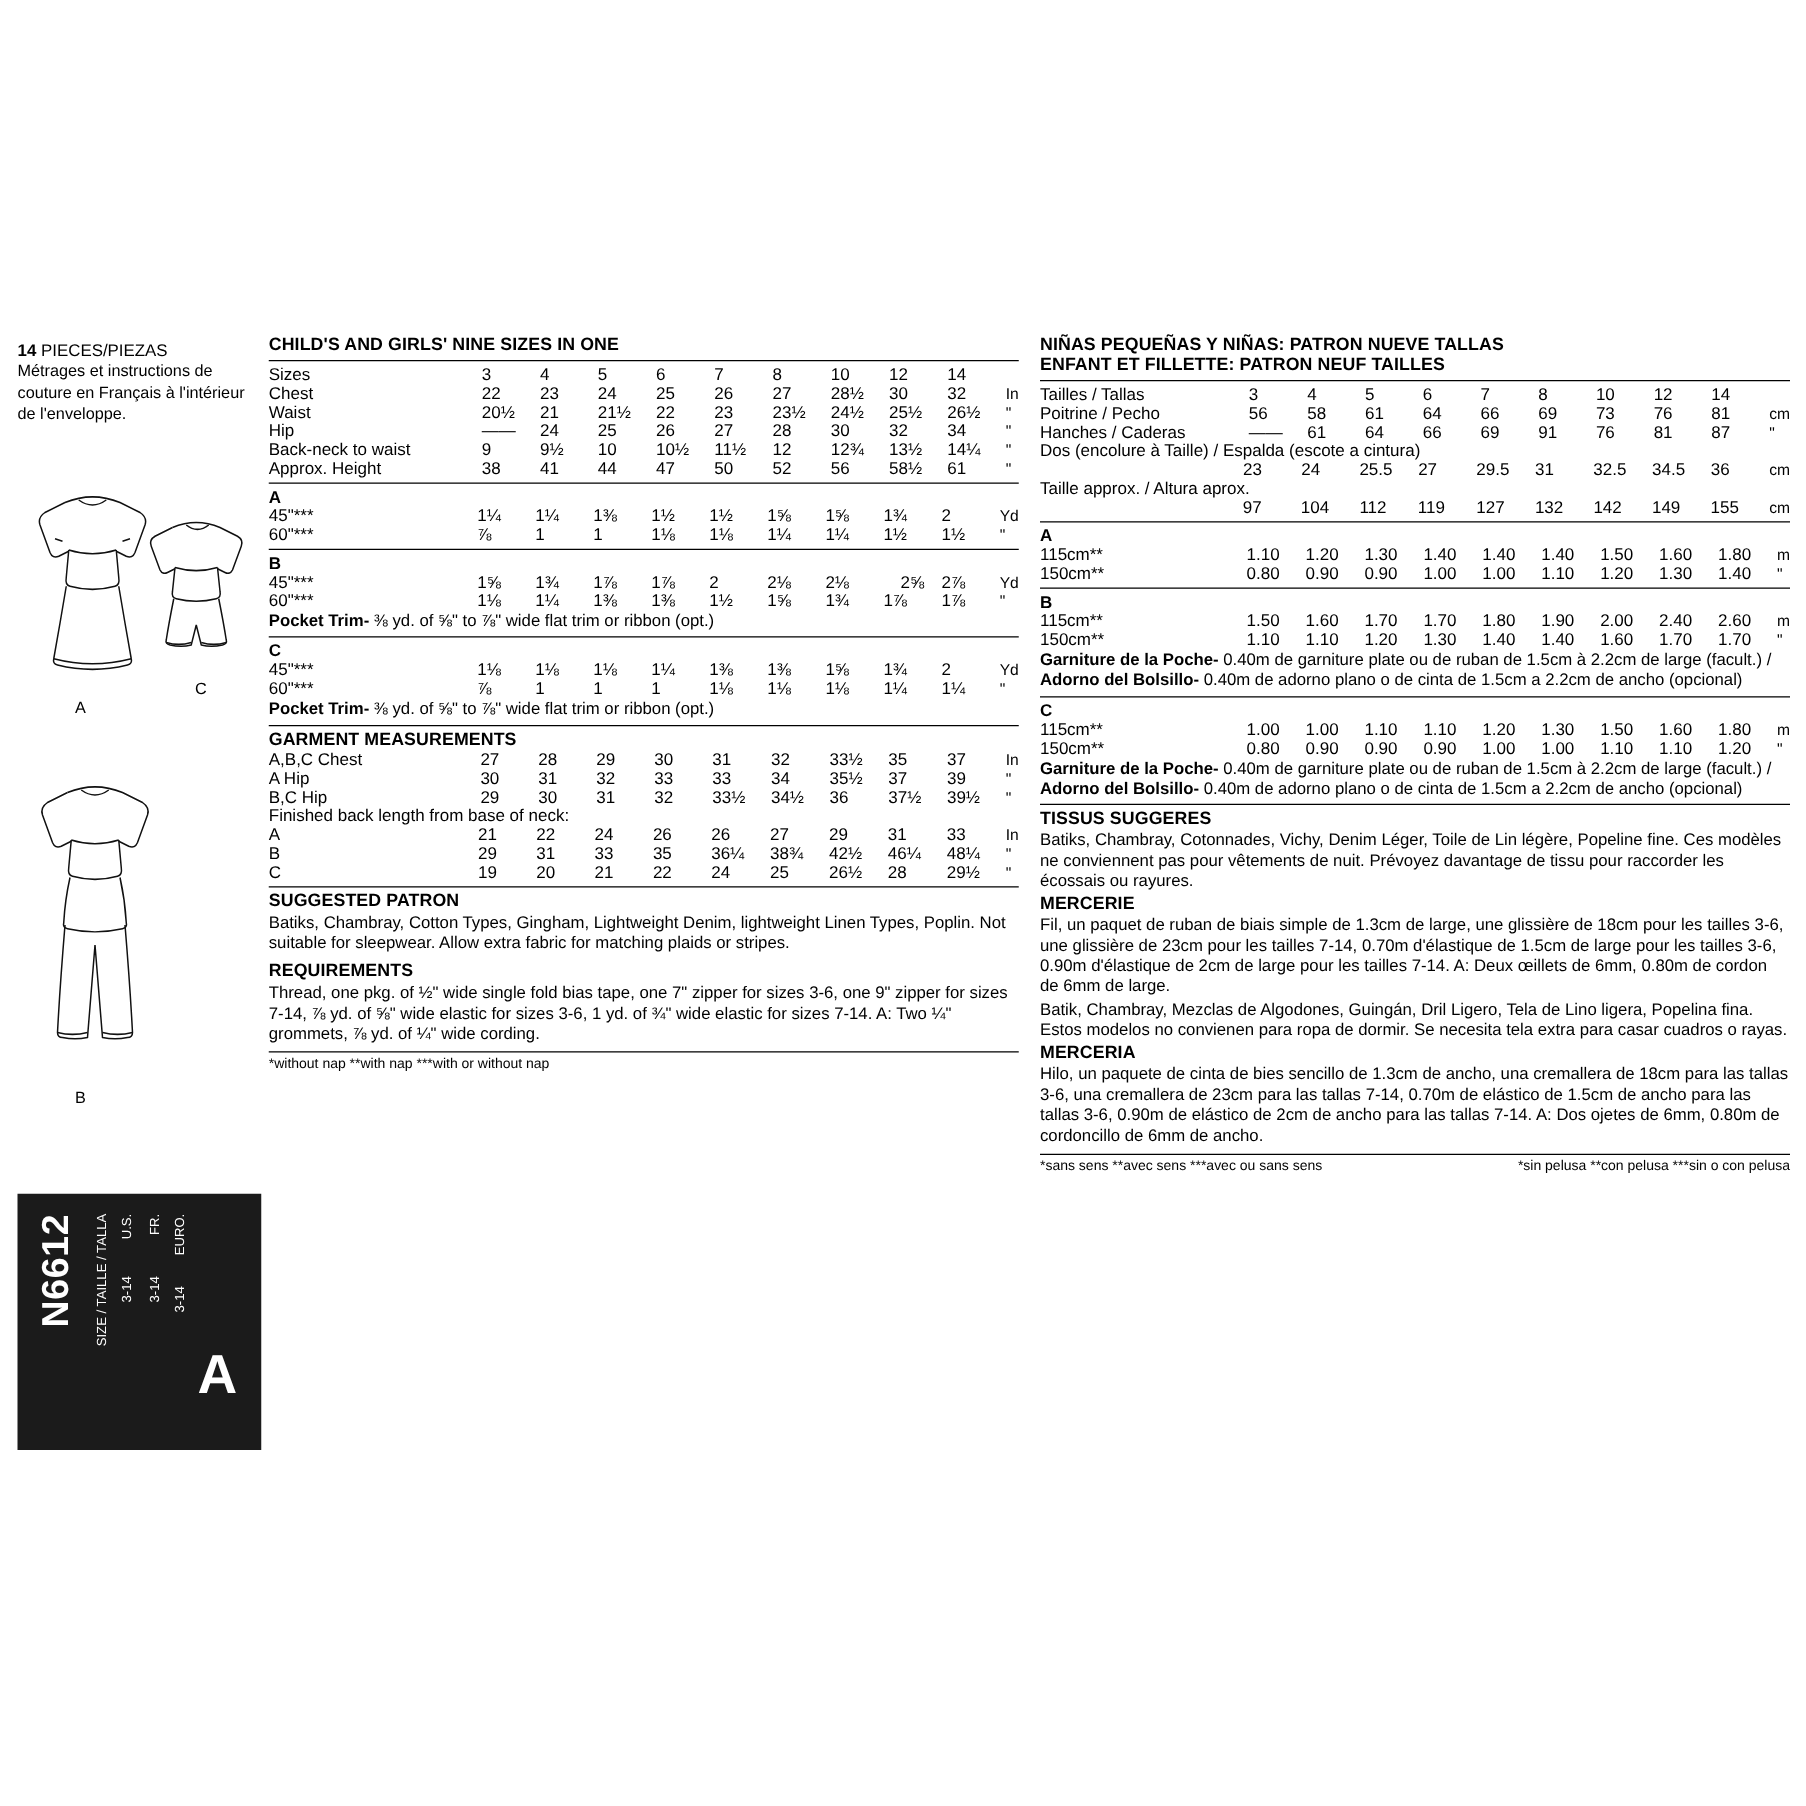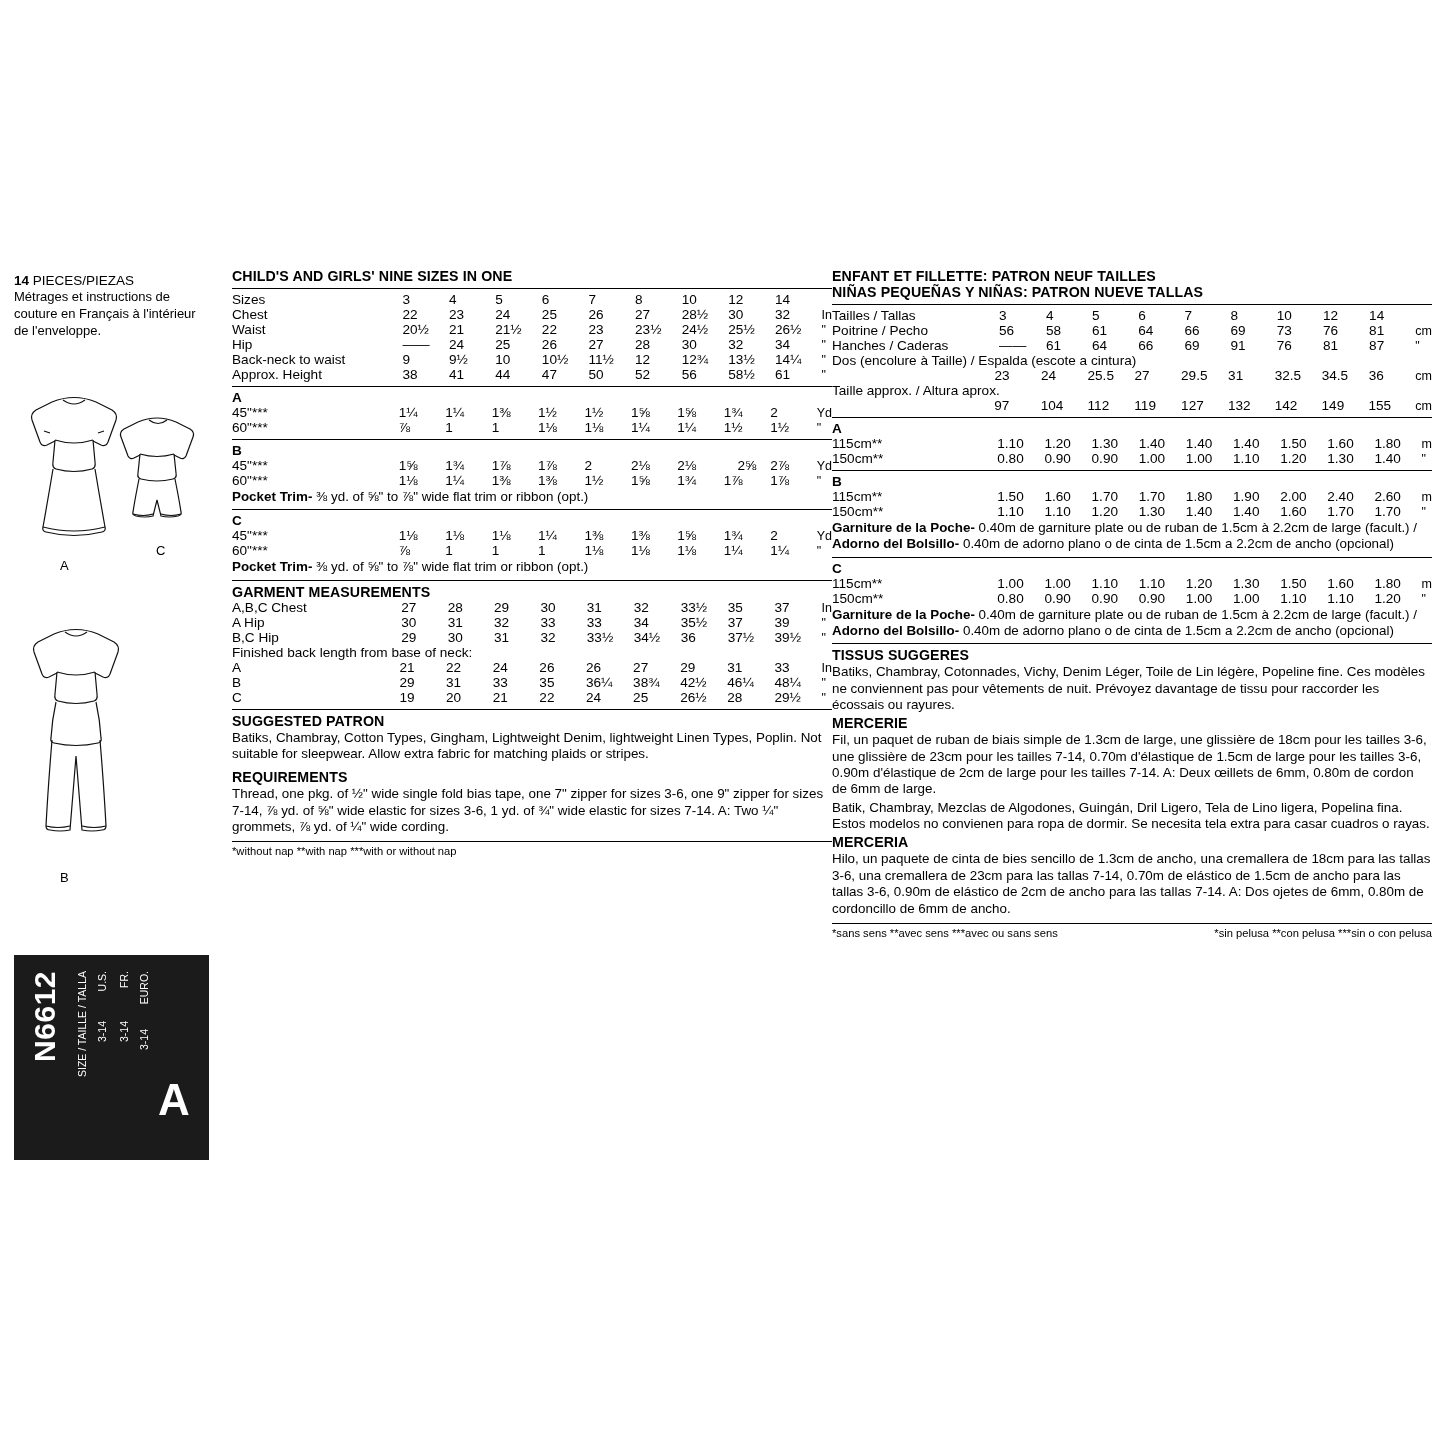--- a/index.html
+++ b/index.html
@@ -23,21 +23,21 @@
   
   .panel{position:absolute;font-size:13.6px;}
   .hdr{font-weight:bold;font-size:14.2px;letter-spacing:.1px;}
   .secletter{font-weight:bold;}
   table{border-collapse:collapse;}
   td{padding:0;font-size:13.6px;white-space:nowrap;vertical-align:baseline;}
   .unit{font-size:12.5px;}
   .b{font-weight:bold;}
 
   
-  #engPanel{left:232px;top:268px;width:600px;}
+  #engPanel{left:215px;top:268px;width:600px;}
   #engPanel .line{border-top:1.6px solid #000;margin:4px 0 3px;}
   #engPanel td.lab{padding-right:4px;}
   #engPanel td.val{text-align:left;}
 
   
   #frPanel{left:832px;top:268px;width:600px;}
   #frPanel .line{border-top:1.6px solid #000;margin:4px 0 3px;}
 
   .para{font-size:13.4px;line-height:1.22;margin:1px 0 2px;}
   .footnote{font-size:11.2px;}
@@ -394,22 +394,22 @@
     <div class="line"></div>
     <div class="hdr">SUGGESTED PATRON</div>
     <div class="para">Batiks, Chambray, Cotton Types, Gingham, Lightweight Denim, lightweight Linen Types, Poplin. Not suitable for sleepwear. Allow extra fabric for matching plaids or stripes.</div>
     <div class="hdr" style="margin-top:7px;">REQUIREMENTS</div>
     <div class="para">Thread, one pkg. of ½" wide single fold bias tape, one 7" zipper for sizes 3-6, one 9" zipper for sizes 7-14, ⅞ yd. of ⅝" wide elastic for sizes 3-6, 1 yd. of ¾" wide elastic for sizes 7-14. A: Two ¼" grommets, ⅞ yd. of ¼" wide cording.</div>
     <div class="line" style="margin-top:6px;"></div>
     <div class="footnote">*without nap    **with nap    ***with or without nap</div>
   </div>
 
   <div class="panel" id="frPanel">
+    <div class="hdr">NIÑAS PEQUEÑAS Y NIÑAS: PATRON NUEVE TALLAS</div>
     <div class="hdr">ENFANT ET FILLETTE: PATRON NEUF TAILLES</div>
-    <div class="hdr">NIÑAS PEQUEÑAS Y NIÑAS: PATRON NUEVE TALLAS</div>
     <div class="line"></div>
 
     <table>
       <tbody>
           <tr>
         <td class="lab" style="width:170px;">Tailles / Tallas</td>
         <td style="width:48px;">3</td>
         <td style="width:48px;">4</td>
         <td style="width:48px;">5</td>
         <td style="width:48px;">6</td>

